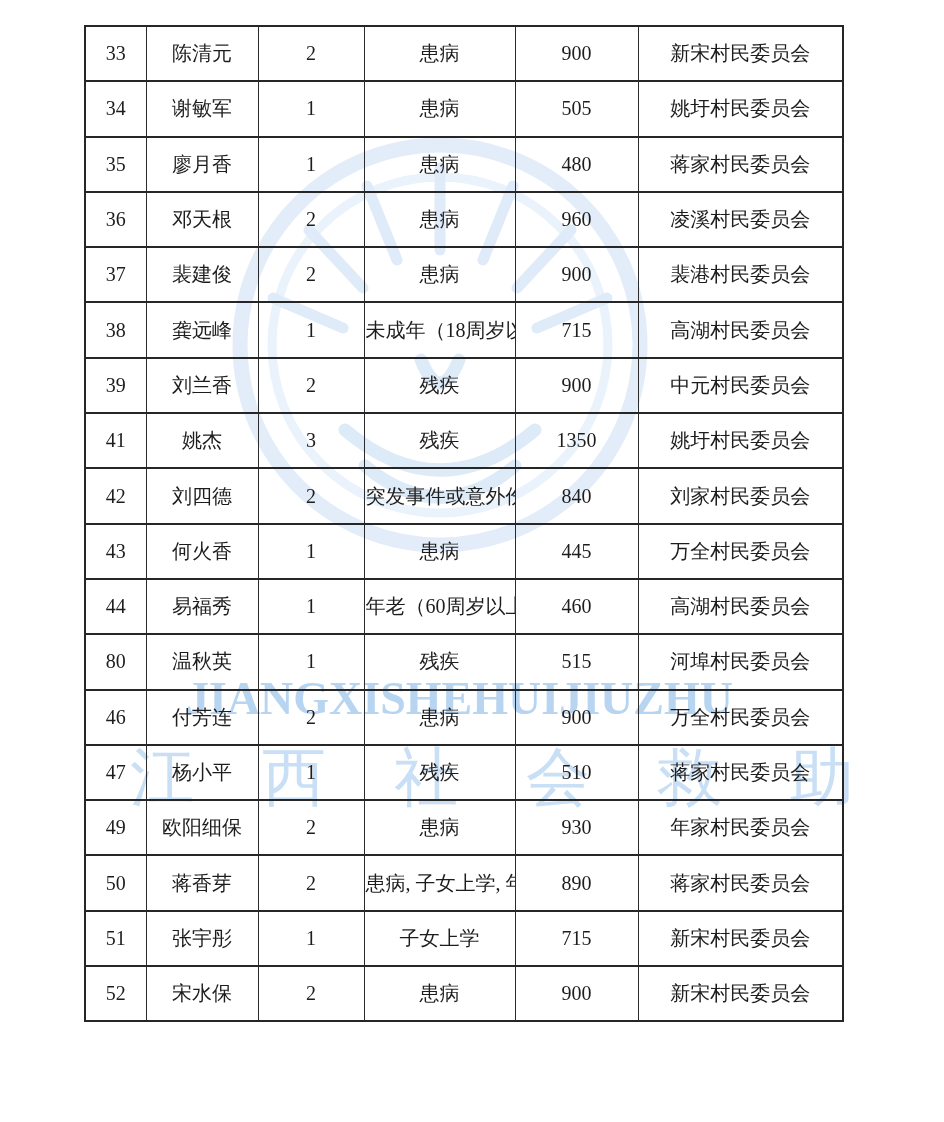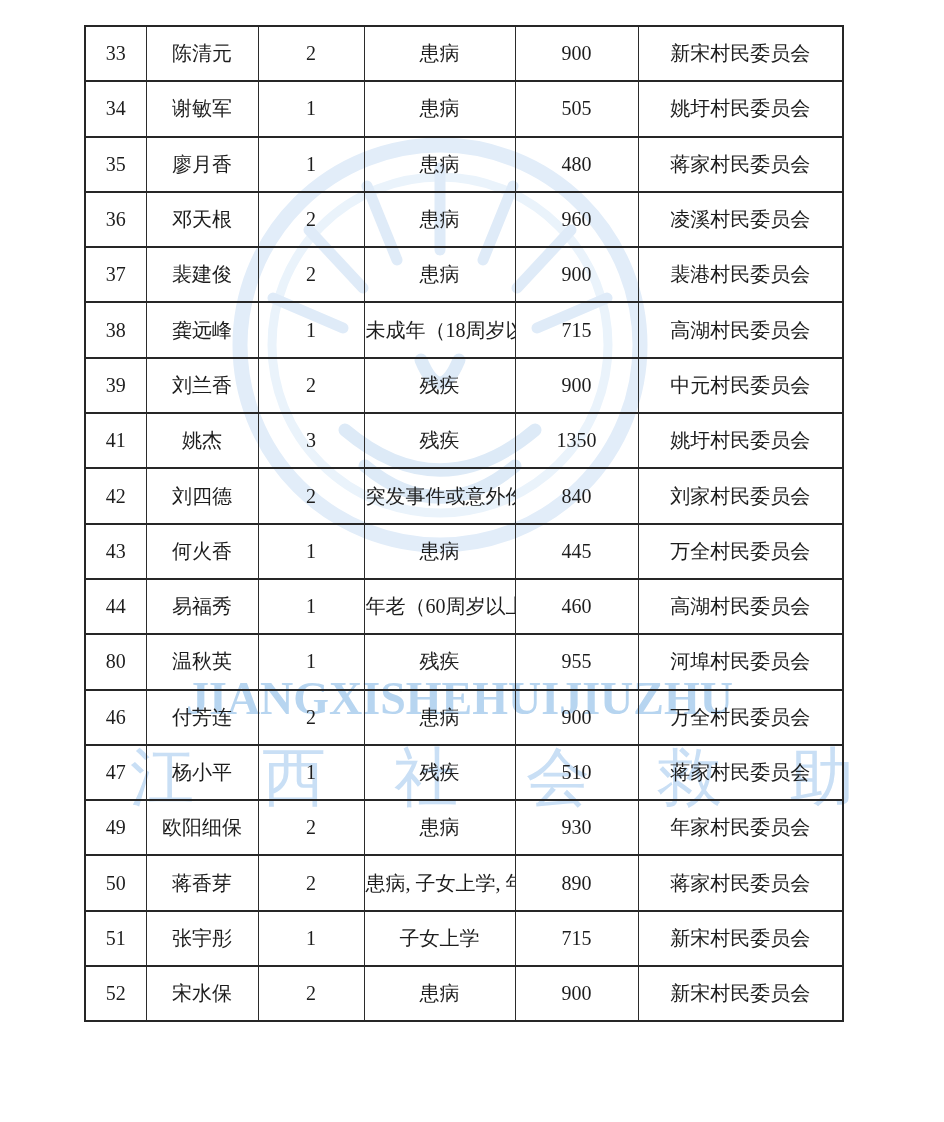--- a/index.html
+++ b/index.html
@@ -205,21 +205,21 @@
           <td>1</td>
           <td class="clip-left">年老（60周岁以上</td>
           <td>460</td>
           <td>高湖村民委员会</td>
         </tr>
         <tr>
           <td>80</td>
           <td>温秋英</td>
           <td>1</td>
           <td>残疾</td>
-          <td>955</td>
+          <td>515</td>
           <td>河埠村民委员会</td>
         </tr>
         <tr>
           <td>46</td>
           <td>付芳连</td>
           <td>2</td>
           <td>患病</td>
           <td>900</td>
           <td>万全村民委员会</td>
         </tr>

